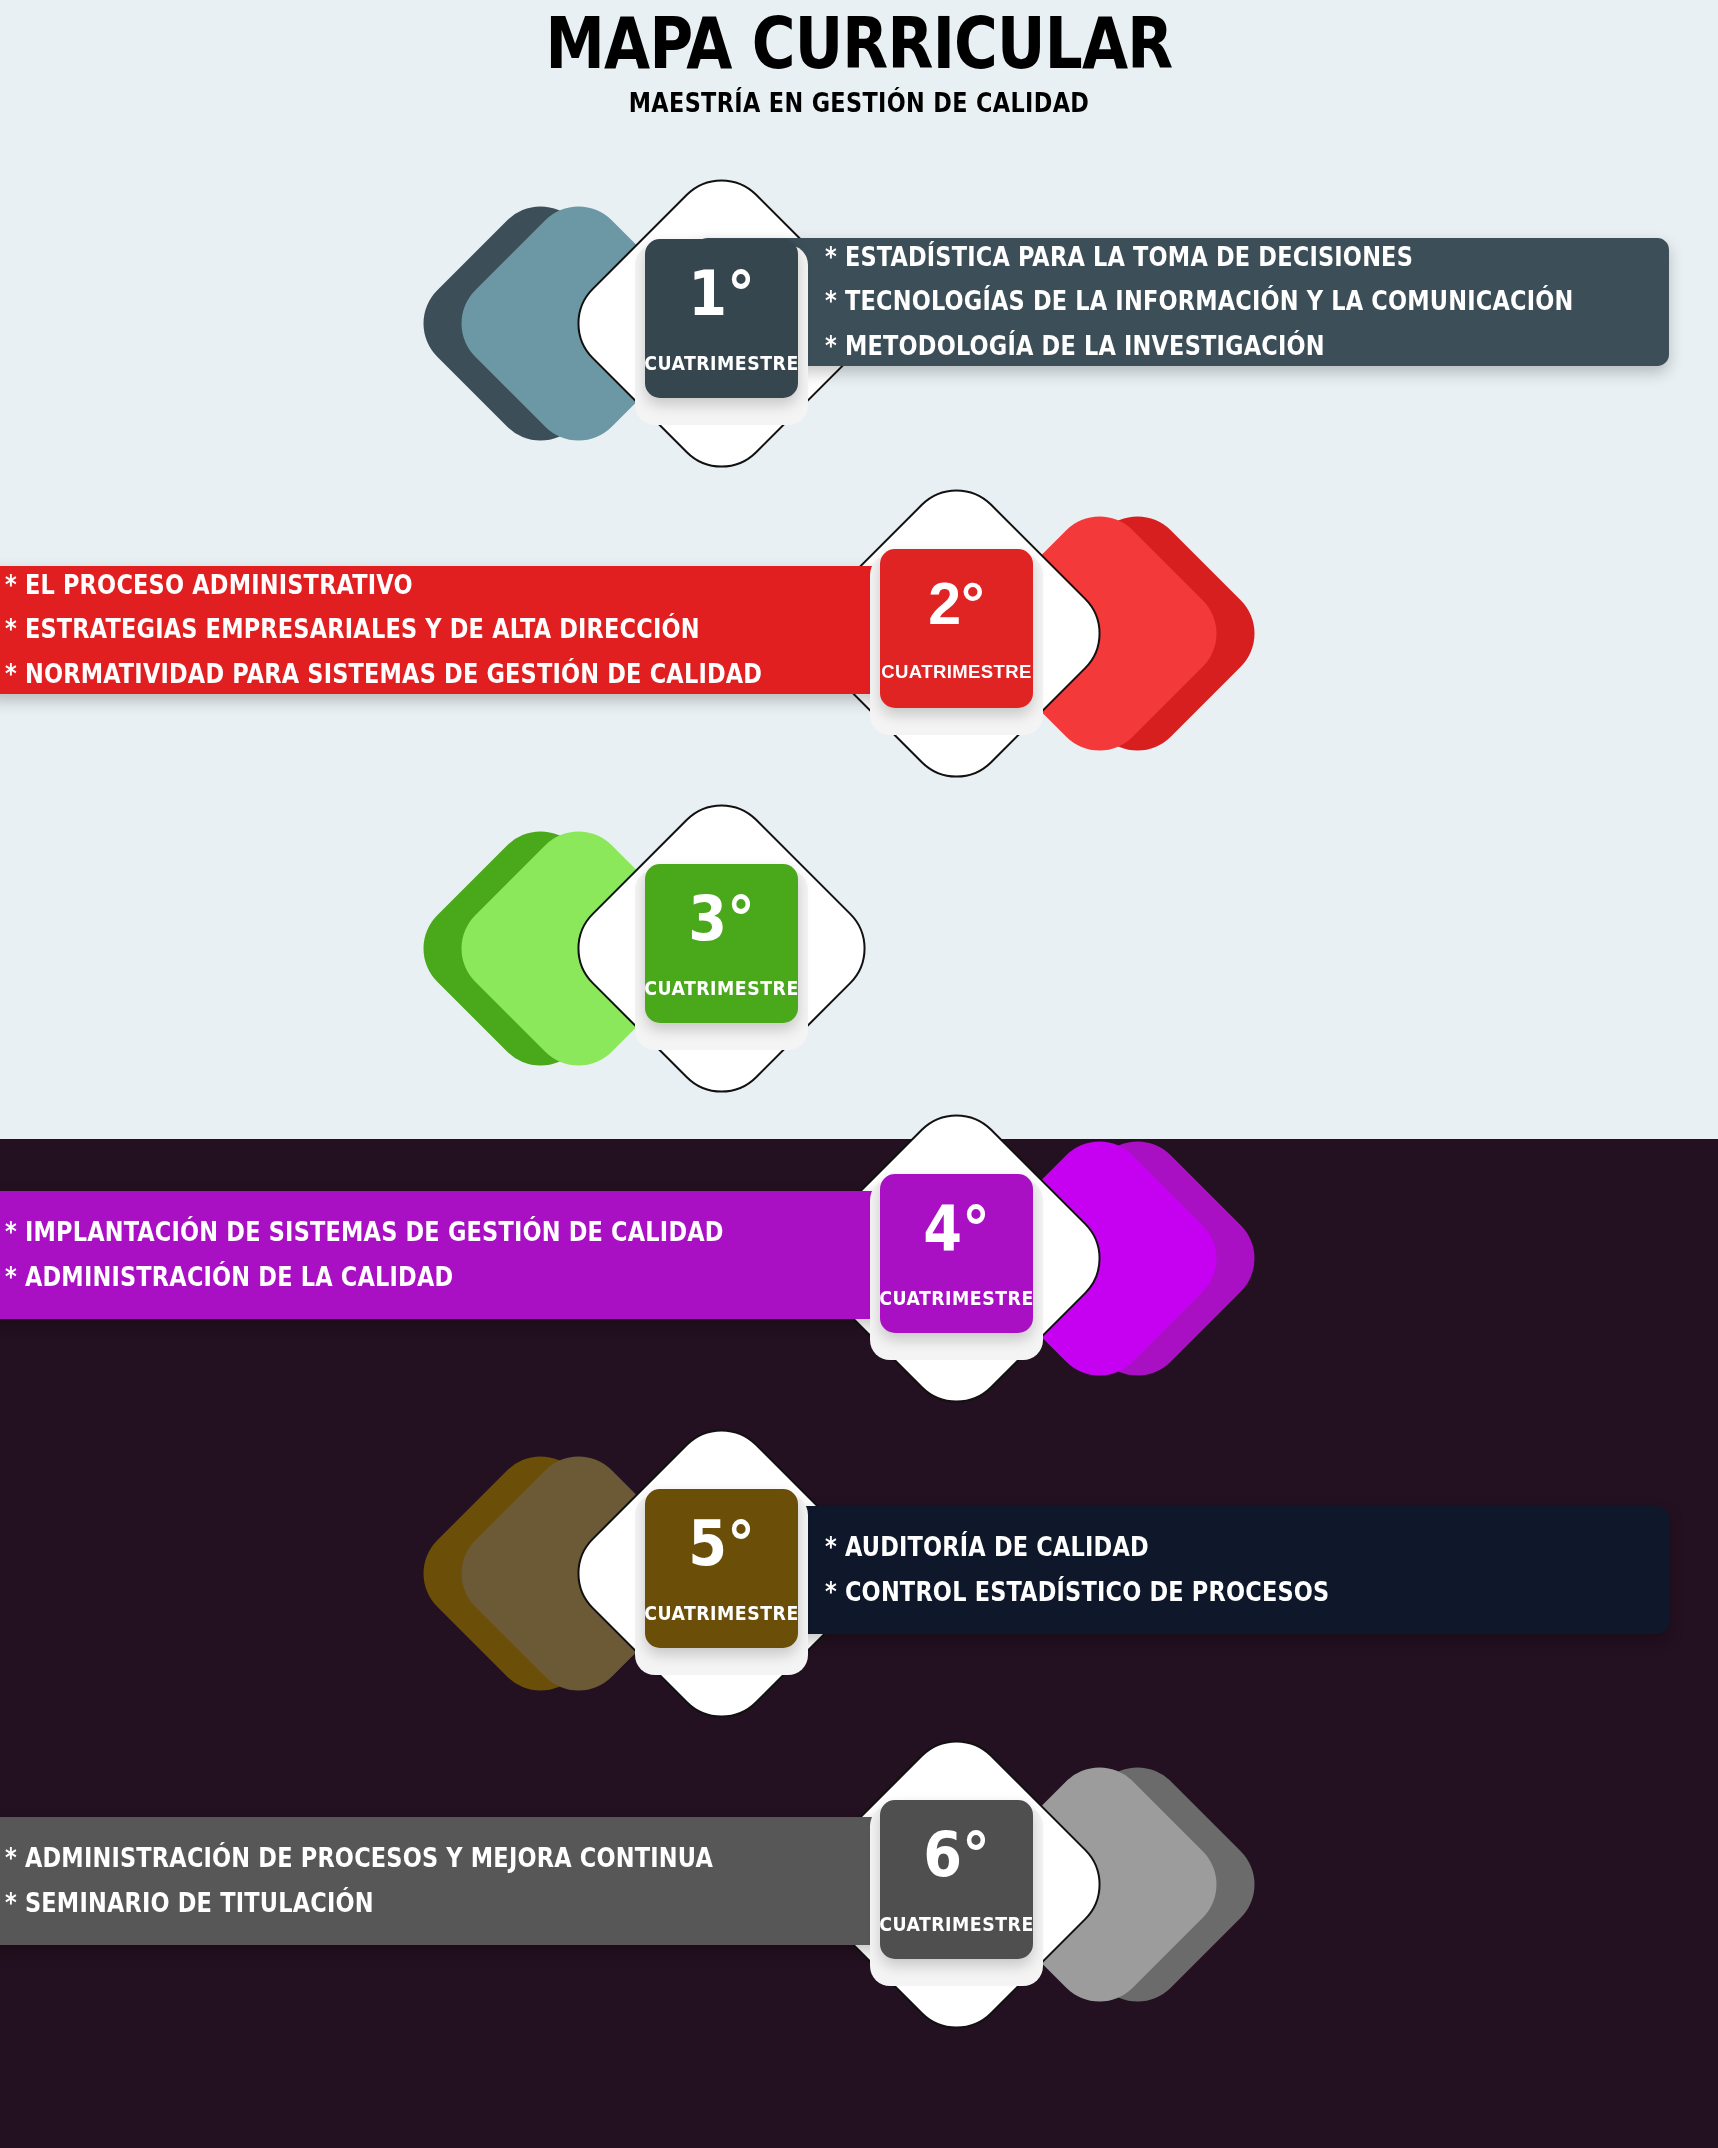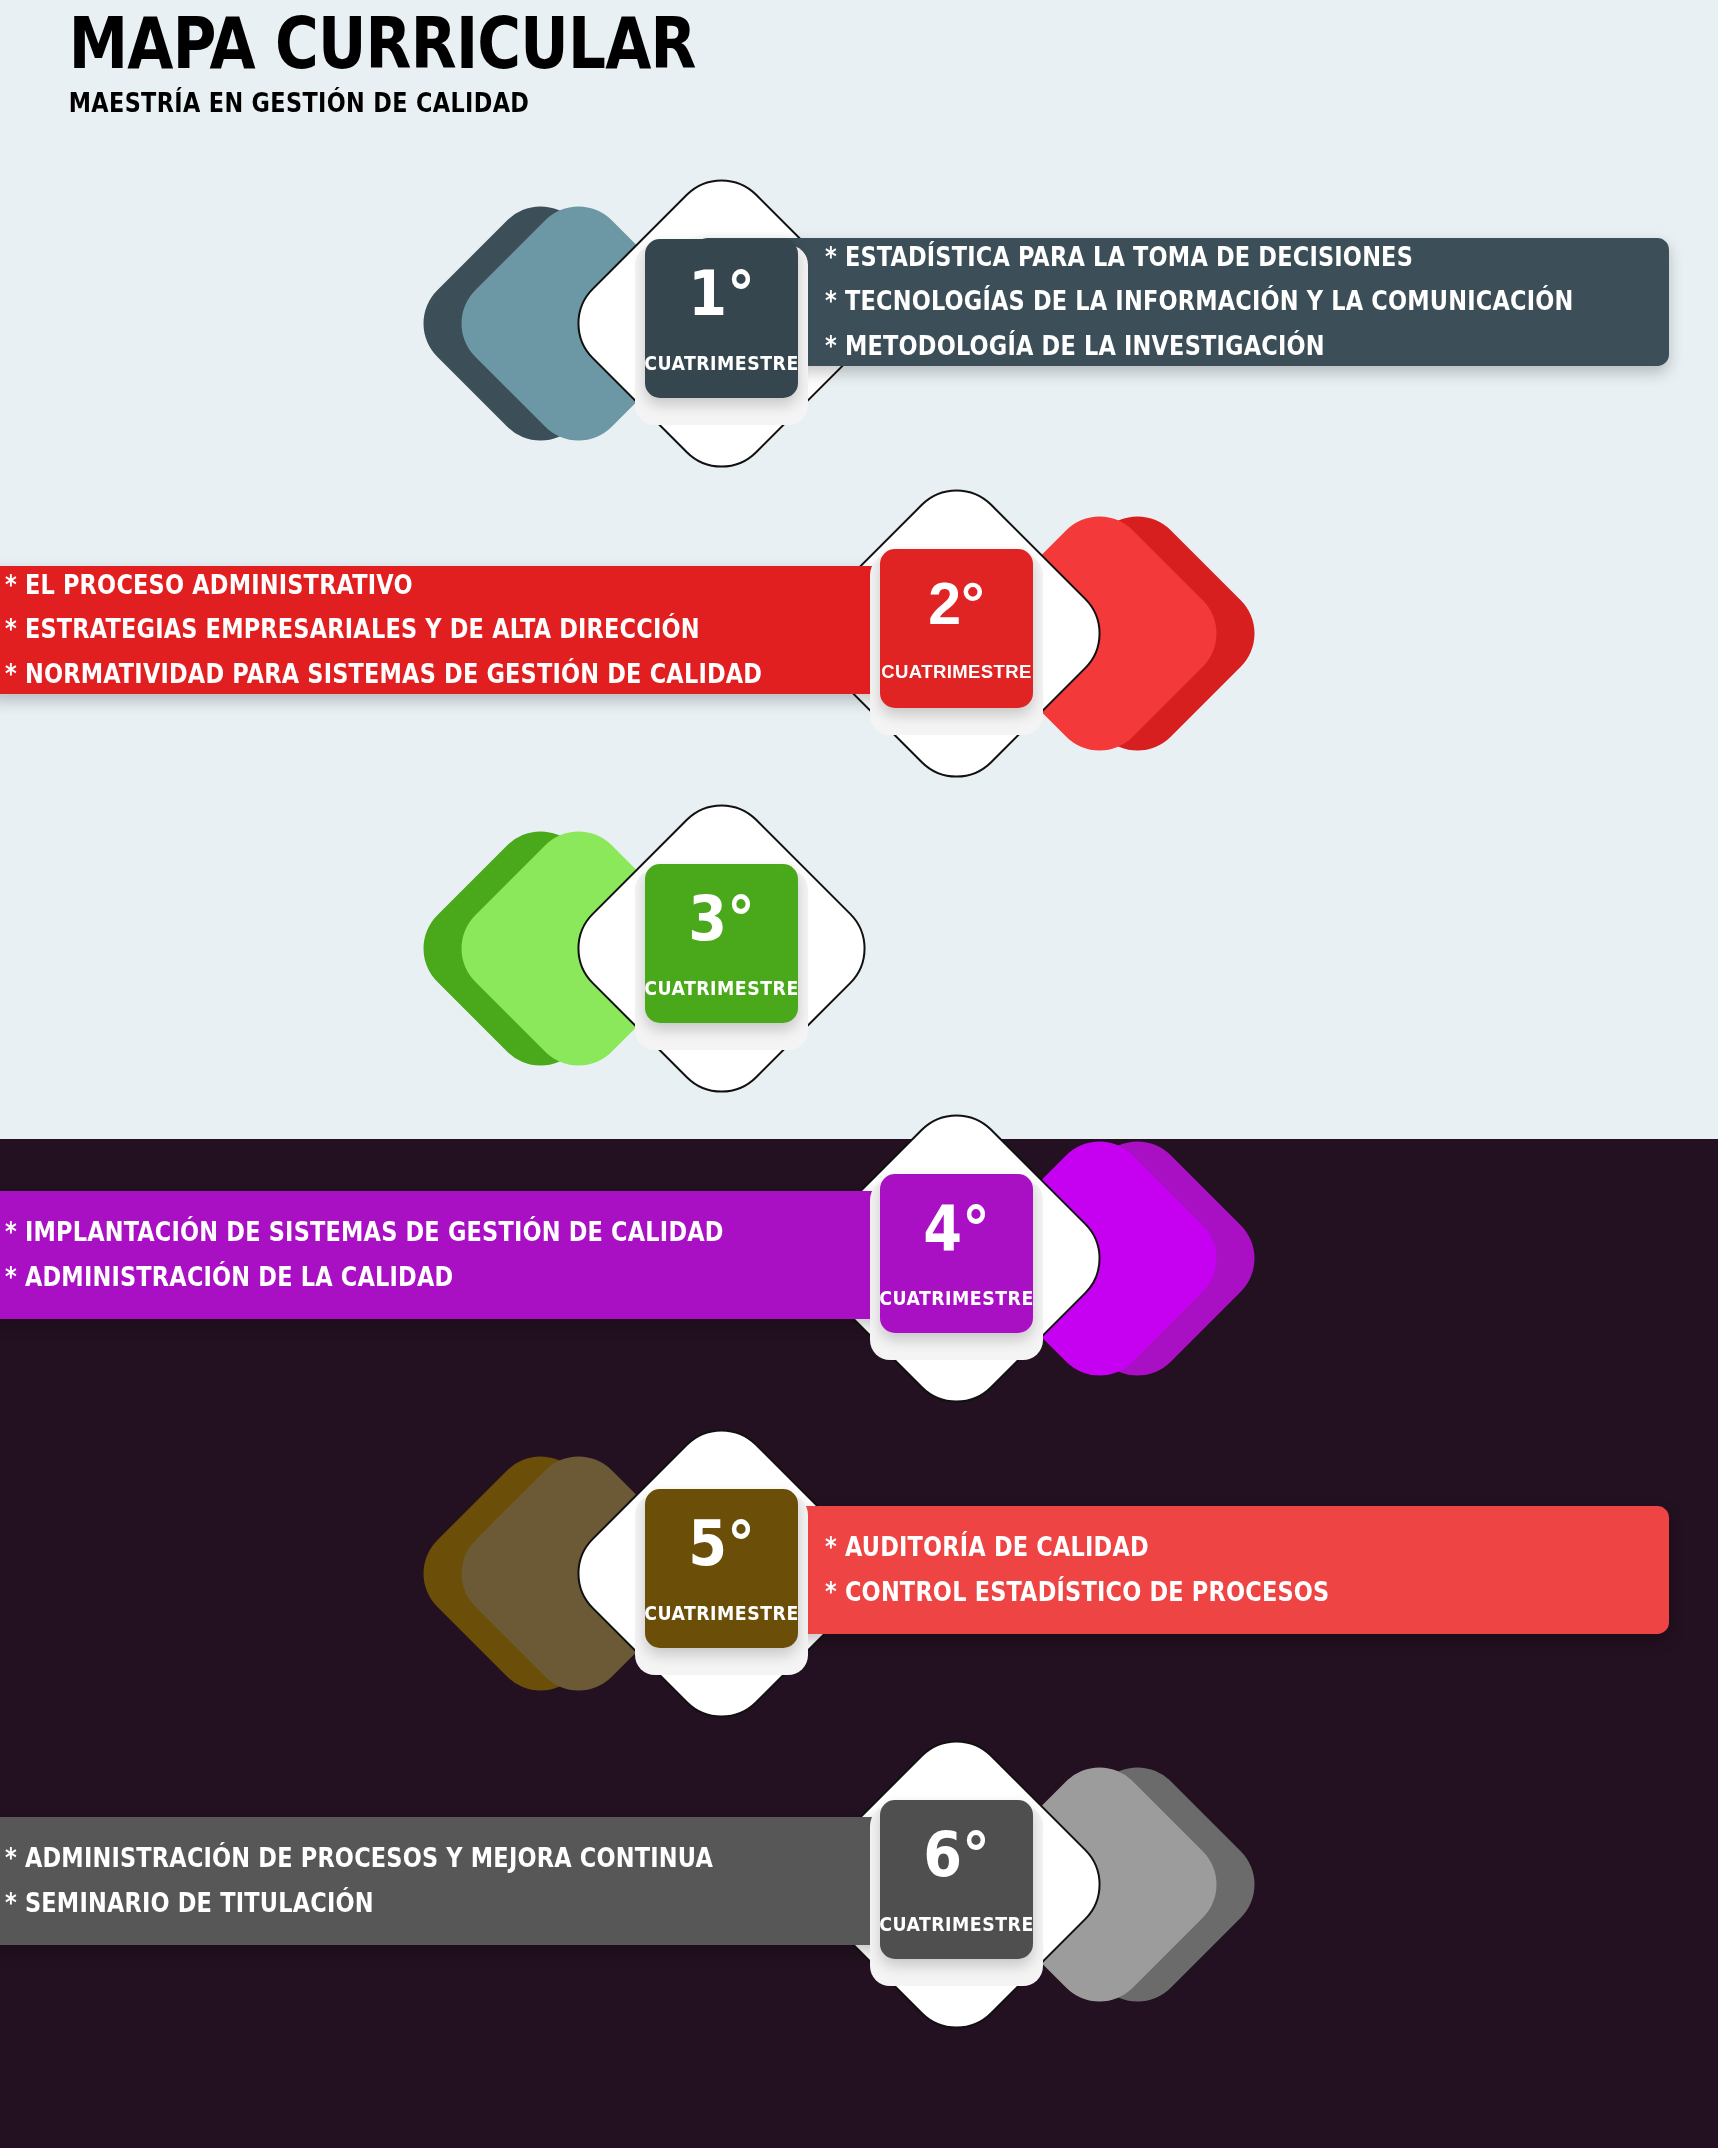--- a/index.html
+++ b/index.html
@@ -8,21 +8,21 @@
     font-family:"Liberation Sans", sans-serif;
     background:#e9f0f3;
     position:relative;
     overflow:hidden;
   }
   
   #bg-light { position:absolute; left:0; top:0; width:1718px; height:1139px; background:#e9f0f3; }
   #bg-dark  { position:absolute; left:0; top:1139px; width:1718px; height:1009px; background:#231020; }
 
   
-  #header { position:absolute; left:0; top:0; width:1718px; text-align:left; z-index:50; }
+  #header { position:absolute; left:0; top:0; width:1718px; text-align:center; z-index:50; }
   #title {
     font-family:"Liberation Sans Narrow","DejaVu Sans Condensed","Liberation Sans", sans-serif;
     font-weight:bold; font-size:72px; letter-spacing:-0.8px; color:#000;
     line-height:1.0; padding-top:6.7px;
     transform:scaleX(0.92); transform-origin:center top;
   }
   #subtitle {
     font-family:"Liberation Sans Narrow","DejaVu Sans Condensed","Liberation Sans", sans-serif;
     font-weight:bold; font-size:27px; letter-spacing:0.4px; color:#000;
     margin-top:8.4px;
@@ -167,21 +167,21 @@
     </div>
     <div class="row" style="top: 1397px;">
       <div class="diamond" style="background: rgb(107, 78, 7); left: 444px; top: 80px; z-index: 2;"></div>
       <div class="diamond" style="background: rgb(107, 90, 53); left: 482px; top: 80px; z-index: 3;"></div>
       <div class="diamond-white" style="left: 605px; top: 60px;"></div>
       <div class="badge-halo" style="left: 635px; top: 98px;"></div>
       <div class="badge" style="background: rgb(107, 78, 7); left: 645px; top: 92px;">
         <div class="num">5°</div>
         <div class="cua">CUATRIMESTRE</div>
       </div>
-      <div class="bar" style="background: #ef4444; top: 109px; left: 696px; width: 973px; padding-left: 109px;">
+      <div class="bar" style="background: #0f172a; top: 109px; left: 696px; width: 973px; padding-left: 109px;">
         <div class="bar-text right">
           <div class="item">* AUDITORÍA DE CALIDAD</div>
           <div class="item">* CONTROL ESTADÍSTICO DE PROCESOS</div>
         </div>
       </div>
     </div>
     <div class="row" style="top: 1708px;">
       <div class="diamond" style="background: rgb(107, 107, 107); left: 1041px; top: 80px; z-index: 2;"></div>
       <div class="diamond" style="background: rgb(156, 156, 156); left: 1003px; top: 80px; z-index: 3;"></div>
       <div class="diamond-white" style="left: 840px; top: 60px;"></div>

